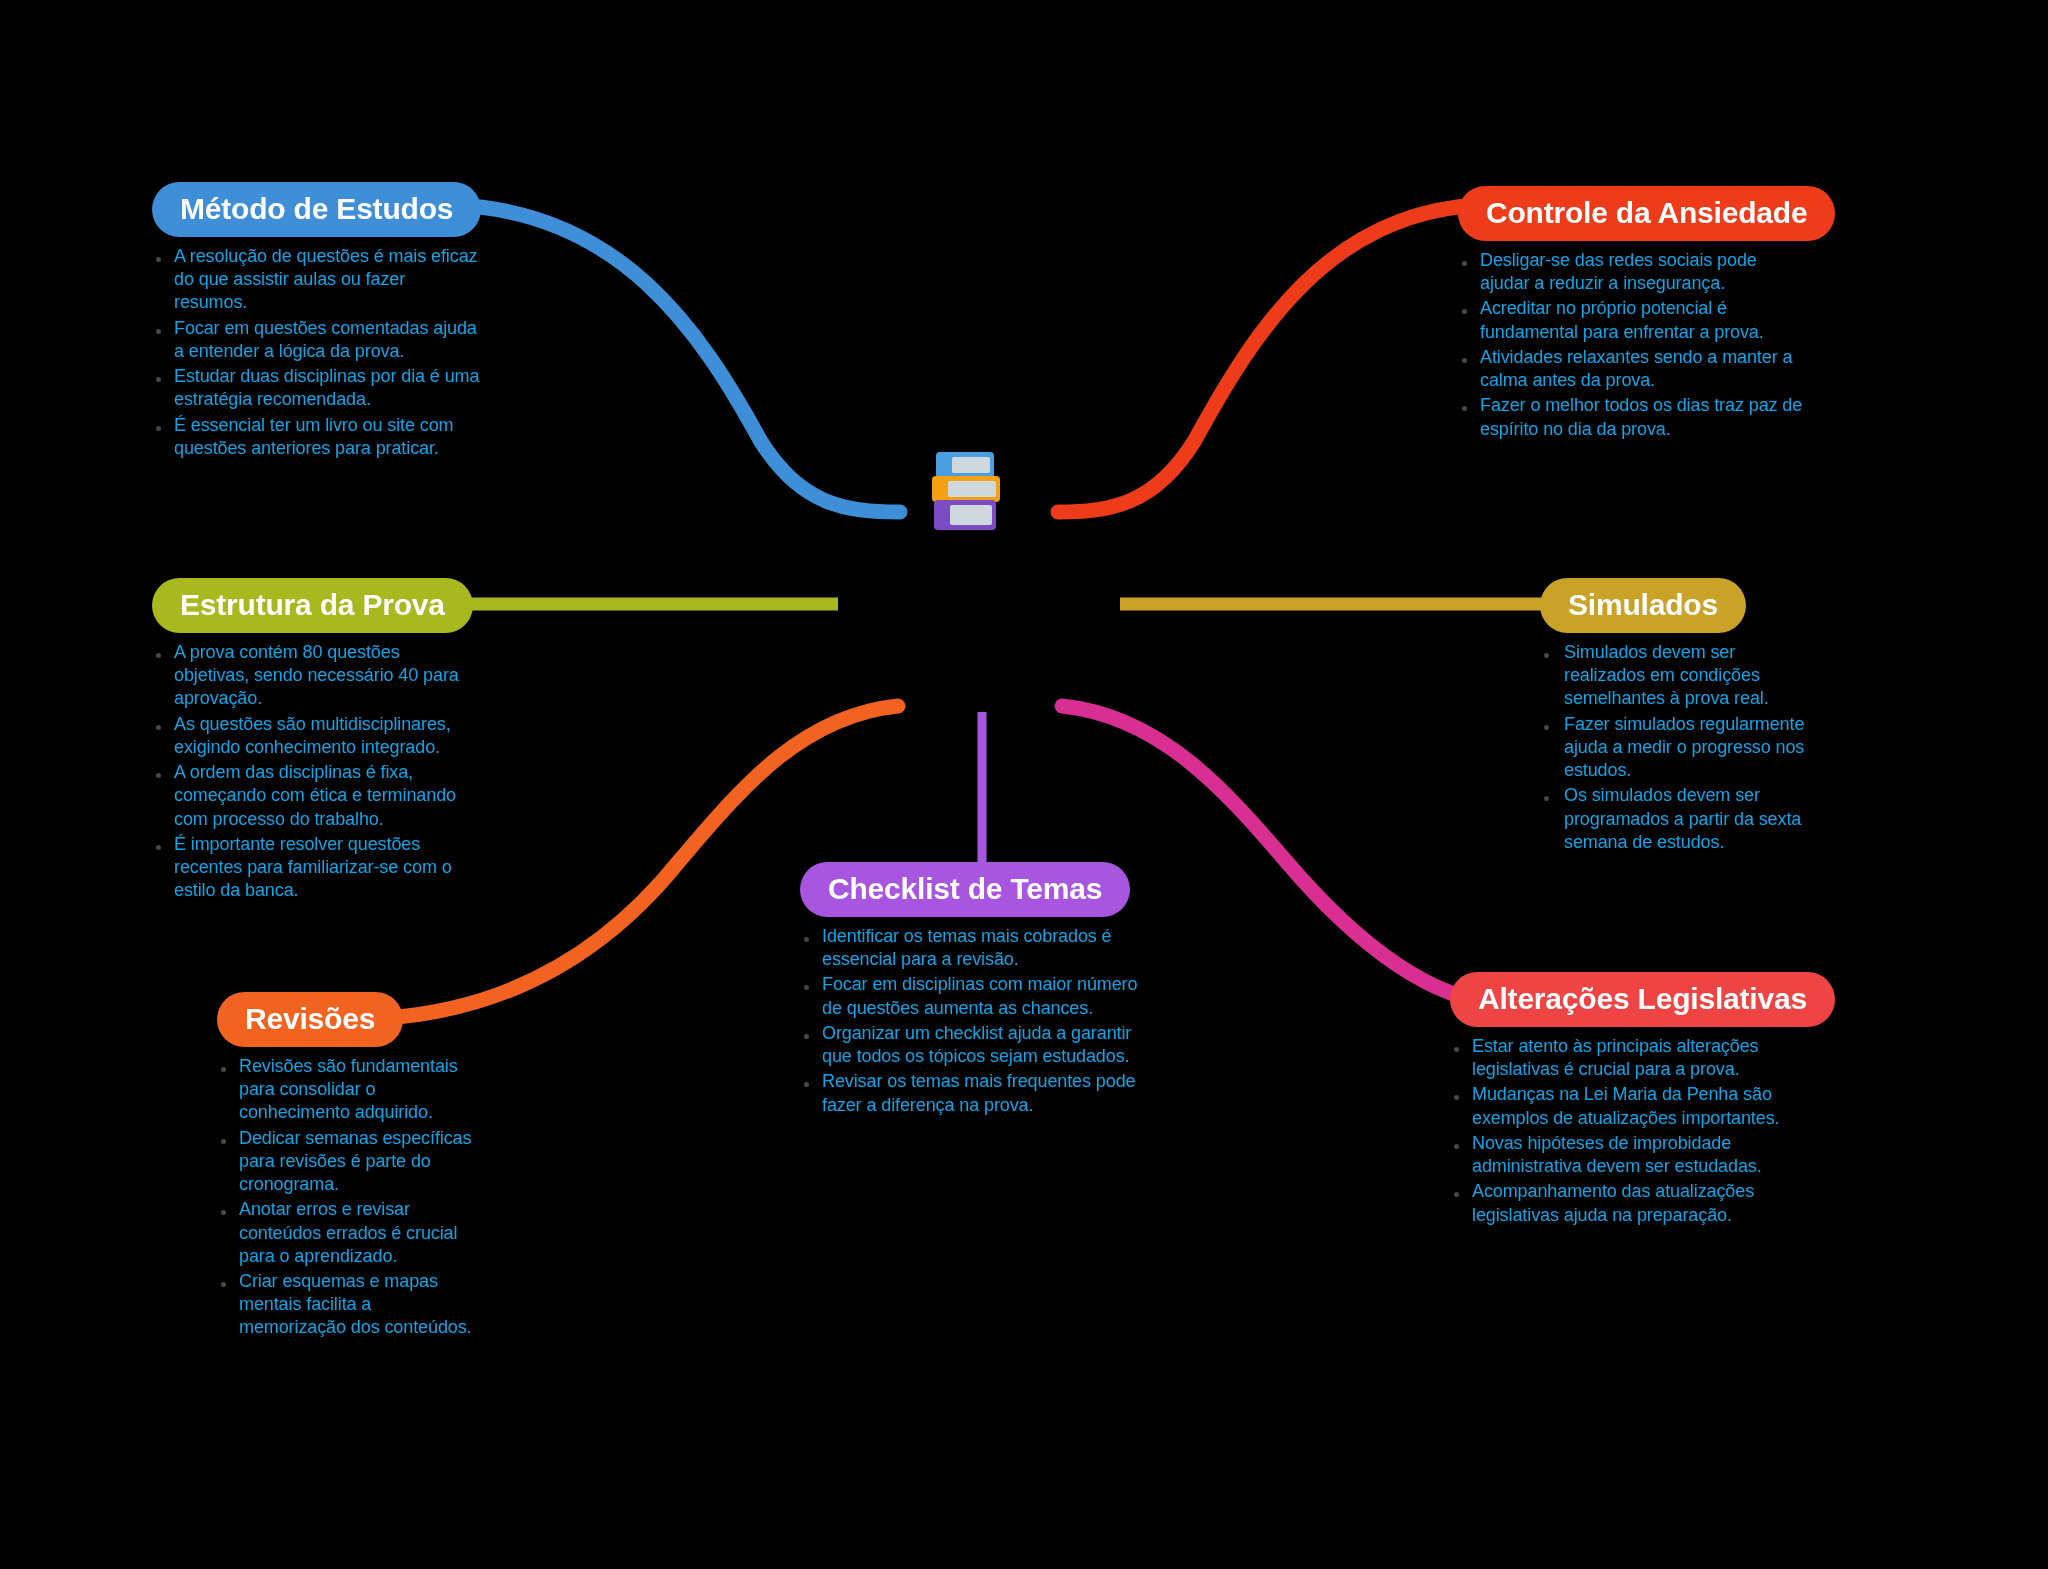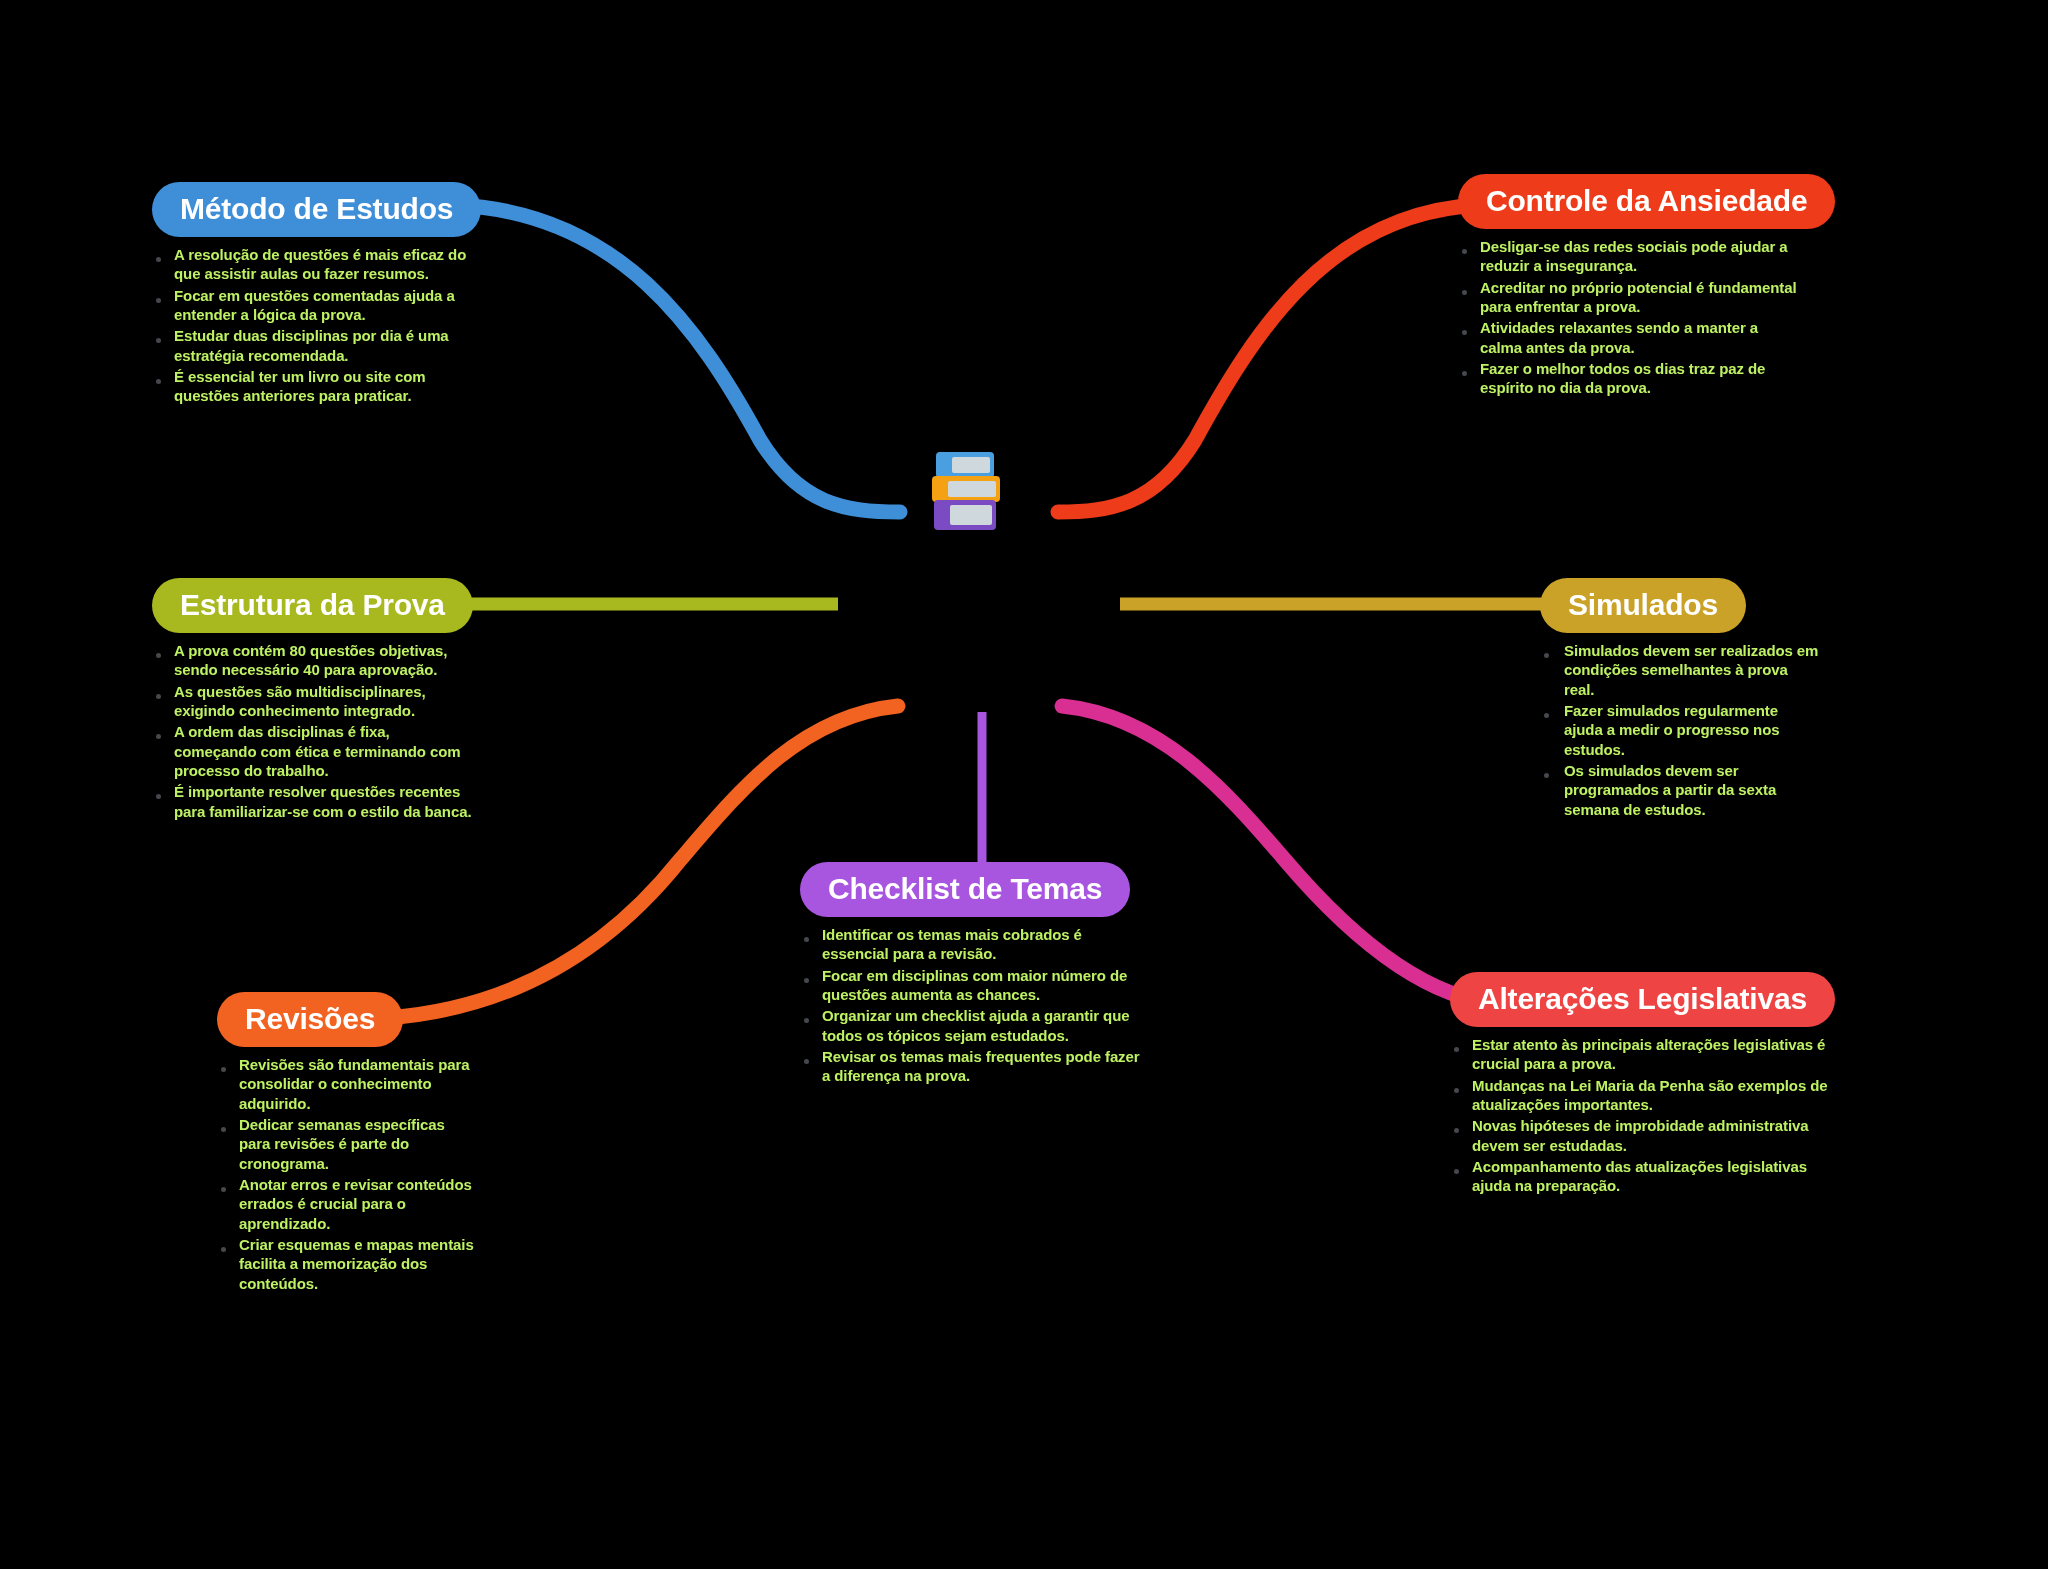--- a/index.html
+++ b/index.html
@@ -32,40 +32,40 @@
     line-height: 1.1;
     text-align: center;
   }
   .pill-wrap { display: block; }
   ul.bullets {
     list-style: none;
     margin-top: 8px;
   }
   ul.bullets li {
     position: relative;
-    color: #bef264;
-    font-size: 15px;
+    color: #0ea5e9;
+    font-size: 18px;
     line-height: 1.29;
-    font-weight: bold;
+    font-weight: normal;
     letter-spacing: -0.1px;
     padding-left: 22px;
     margin-bottom: 2px;
   }
   ul.bullets li::before {
     content: "";
     position: absolute;
     left: 4px; top: 12px;
     width: 5px; height: 5px;
     border-radius: 50%;
     background: #45484d;
   }
 
   
   #b-metodo        { left: 152px; top: 182px;  width: 330px; }
-  #b-ansiedade     { left: 1458px; top: 174px; width: 345px; }
+  #b-ansiedade     { left: 1458px; top: 186px; width: 345px; }
   #b-estrutura     { left: 152px; top: 578px;  width: 320px; }
   #b-simulados     { left: 1540px; top: 578px; width: 280px; }
   #b-revisoes      { left: 217px; top: 992px;  width: 260px; }
   #b-checklist     { left: 800px; top: 862px;  width: 345px; }
   #b-legislativas  { left: 1450px; top: 972px; width: 385px; }
 
   #b-metodo .pill-wrap,
   #b-estrutura .pill-wrap { text-align: left; }
   #b-ansiedade .pill-wrap,
   #b-simulados .pill-wrap { text-align: left; }

